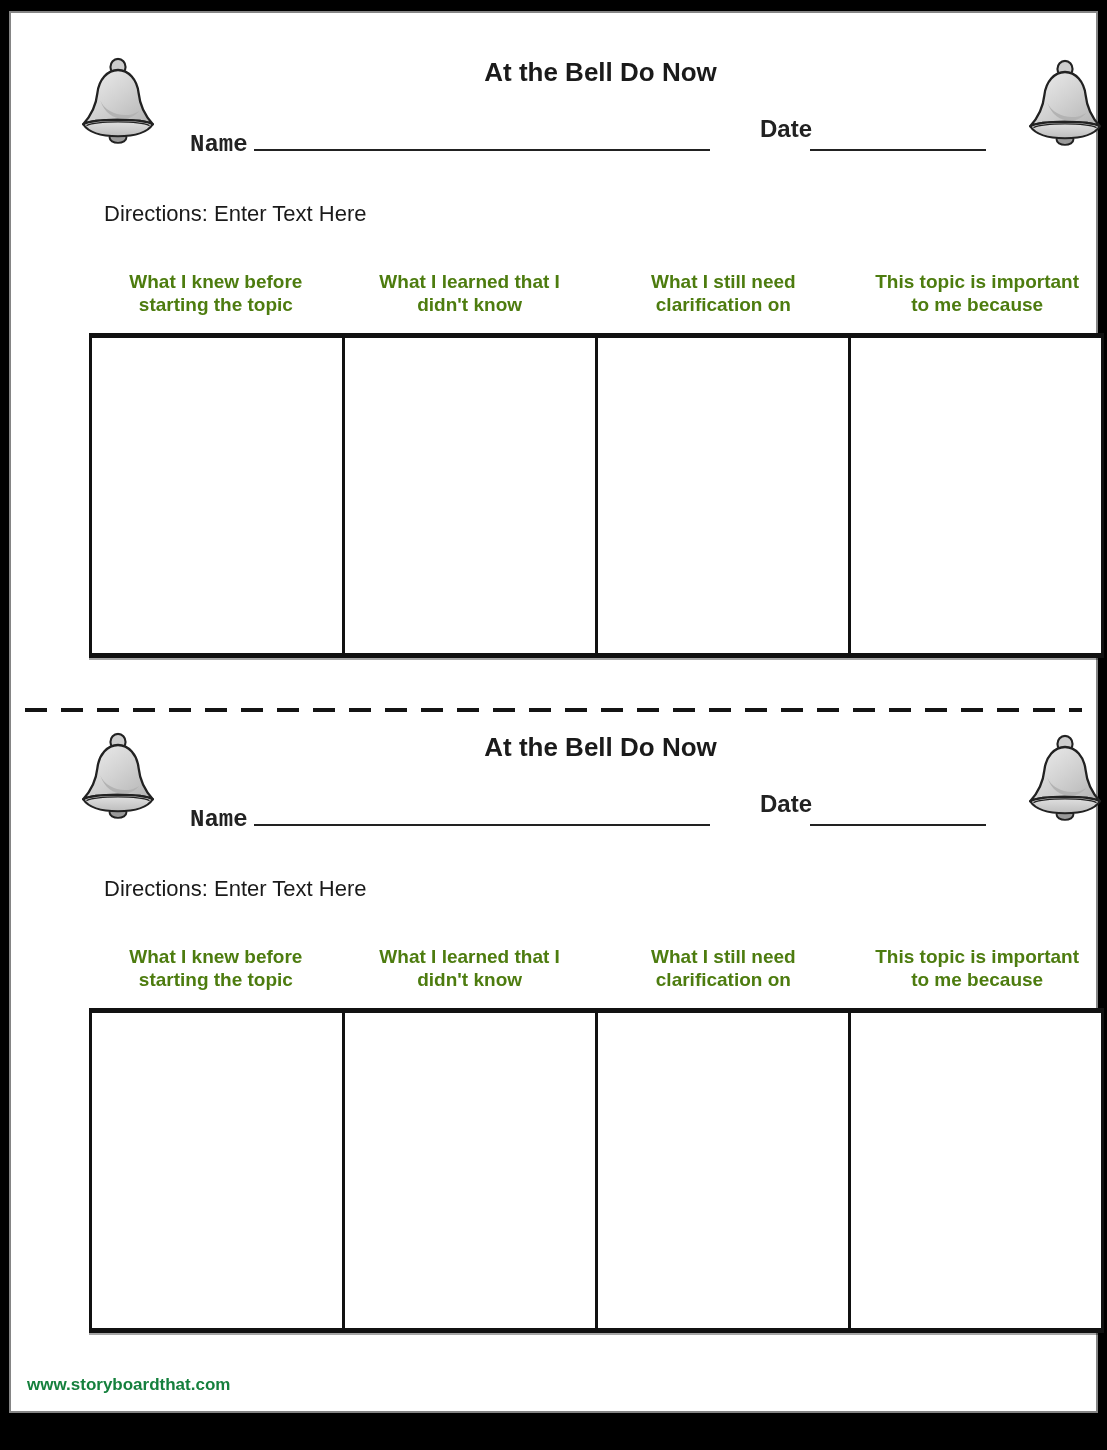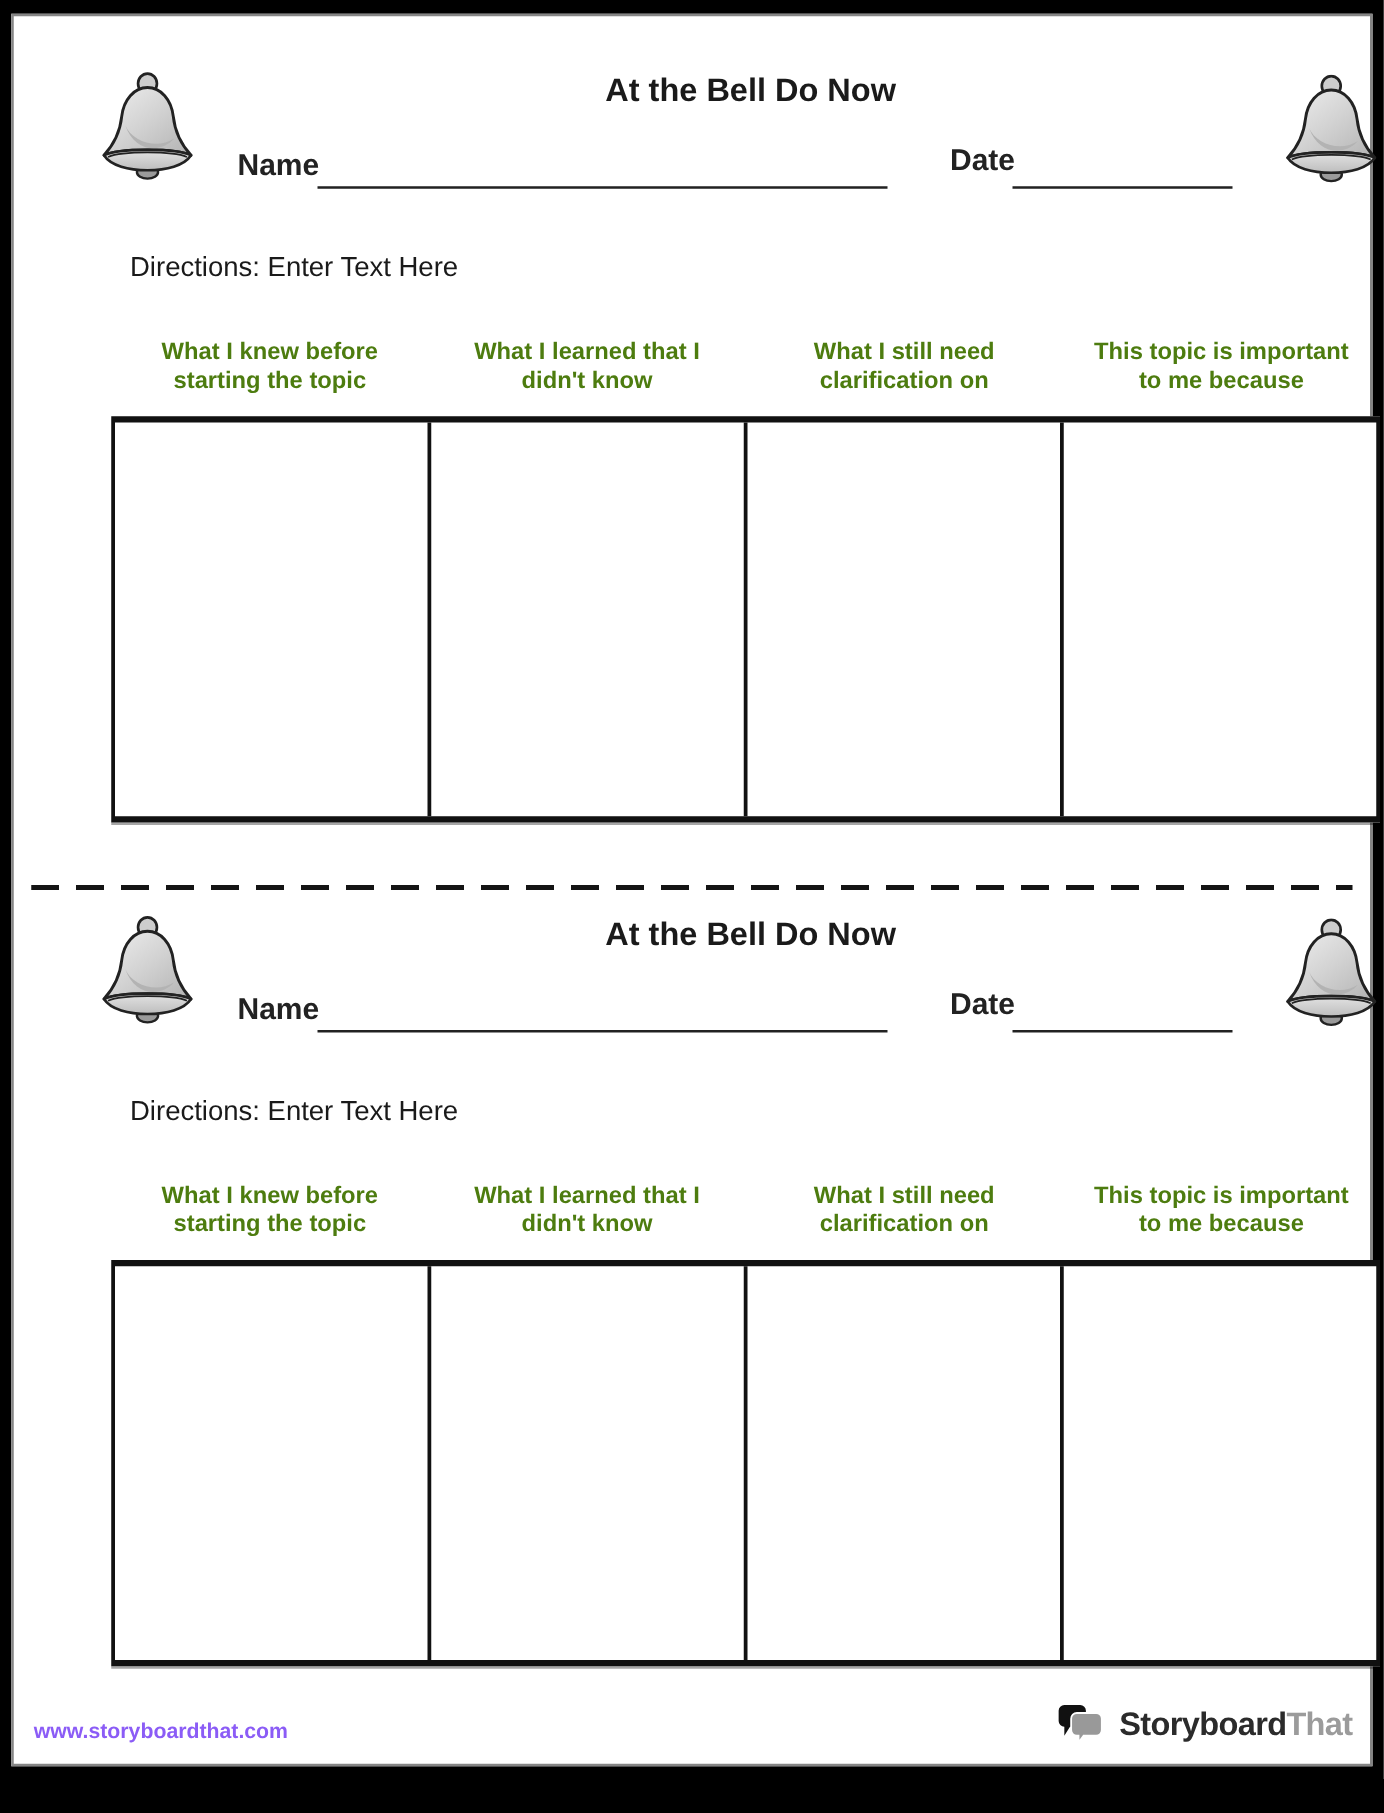--- a/index.html
+++ b/index.html
@@ -29,21 +29,21 @@
   .title{
     position:absolute;left:0;right:0;top:44px;
     margin:0;text-align:center;
     font-size:26px;font-weight:bold;color:#1a1a1a;
     letter-spacing:0px;
   }
   .label{
     position:absolute;
     font-size:24px;font-weight:bold;color:#222;
   }
-  .name-label{left:132px;top:106px;}
+  .name-label{left:132px;top:118px;font-family:Liberation Mono, monospace;}
   .date-label{left:702px;top:102px;}
   .fill-line{
     position:absolute;height:0;
     border-top:2px solid #222;
   }
   .name-line{left:196px;top:136px;width:456px;}
   .date-line{left:752px;top:136px;width:176px;}
 
   .directions{
     position:absolute;left:46px;top:188px;
@@ -76,21 +76,21 @@
   .cell{flex:1 1 0;border-right:3px solid #111;}
   .cell:last-child{border-right:none;}
 
   .cut-line{
     position:absolute;left:14px;right:14px;top:695px;height:4px;
     background:repeating-linear-gradient(90deg,#141414 0 22px,transparent 22px 36px);
   }
 
   .site-url{
     position:absolute;left:16px;top:1362px;
-    font-size:17px;font-weight:bold;color:#8b5cf6;
+    font-size:17px;font-weight:bold;color:#15803d;
   }
   .logo{
     position:absolute;right:14px;top:1350px;
     display:flex;align-items:center;gap:9px;
   }
   .logo-icon{width:40px;height:33px;}
   .logo-text{
     font-size:26px;font-weight:bold;color:#2b2b2b;
     letter-spacing:-0.5px;
   }
@@ -185,21 +185,14 @@
     </div>
     <div class="table">
       <div class="cell"></div>
       <div class="cell"></div>
       <div class="cell"></div>
       <div class="cell"></div>
     </div>
   </div>
 
   <div class="site-url">www.storyboardthat.com</div>
-  <div class="logo">
-    <svg class="logo-icon" viewBox="0 0 44 36">
-      <path d="M6 1 h14 a5 5 0 0 1 5 5 v9 a5 5 0 0 1 -5 5 h-9 l-5 8 v-8 h0 a5 5 0 0 1 -5 -5 v-9 a5 5 0 0 1 5 -5 Z" fill="#111"></path>
-      <path d="M17 8 h17 a5 5 0 0 1 5 5 v10 a5 5 0 0 1 -5 5 h-11 l-4.5 6 v-6 h-1.5 a5 5 0 0 1 -5 -5 v-10 a5 5 0 0 1 5 -5 Z" fill="#999" stroke="#fff" stroke-width="1.6"></path>
-    </svg>
-    <span class="logo-text"><span>Storyboard</span><span class="that">That</span></span>
-  </div>
 
 </div>
 
 </body></html>

